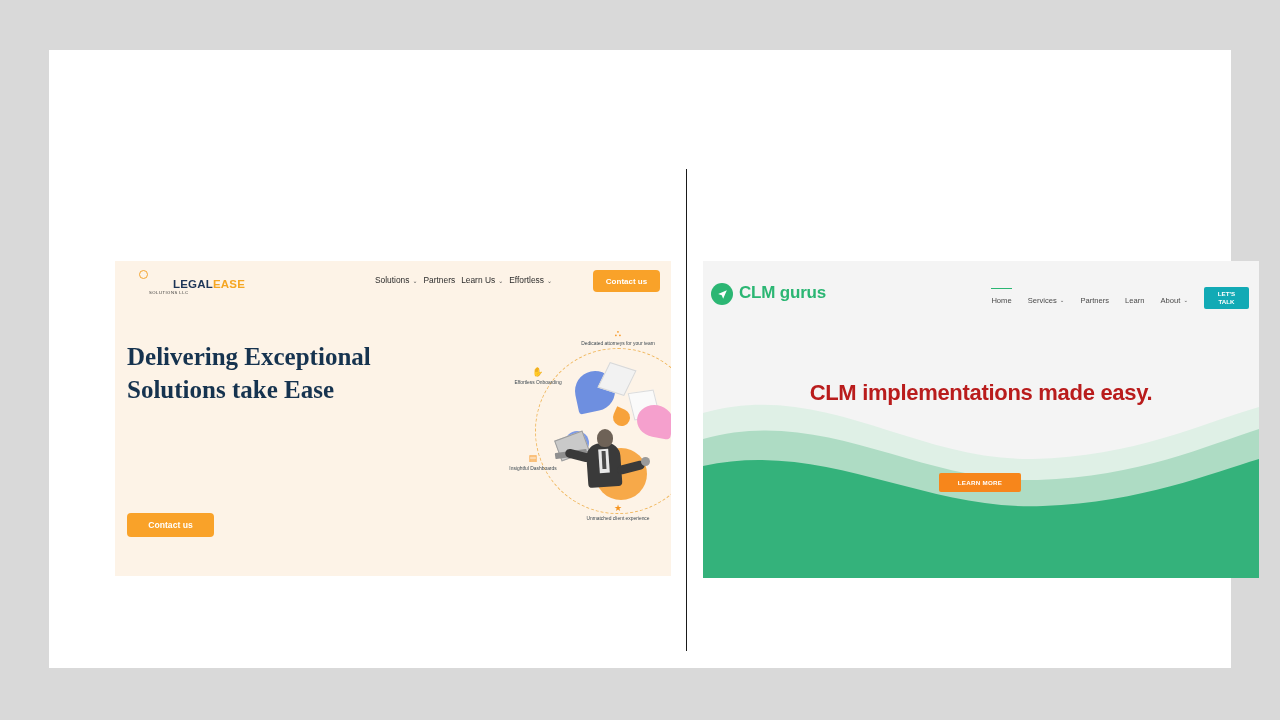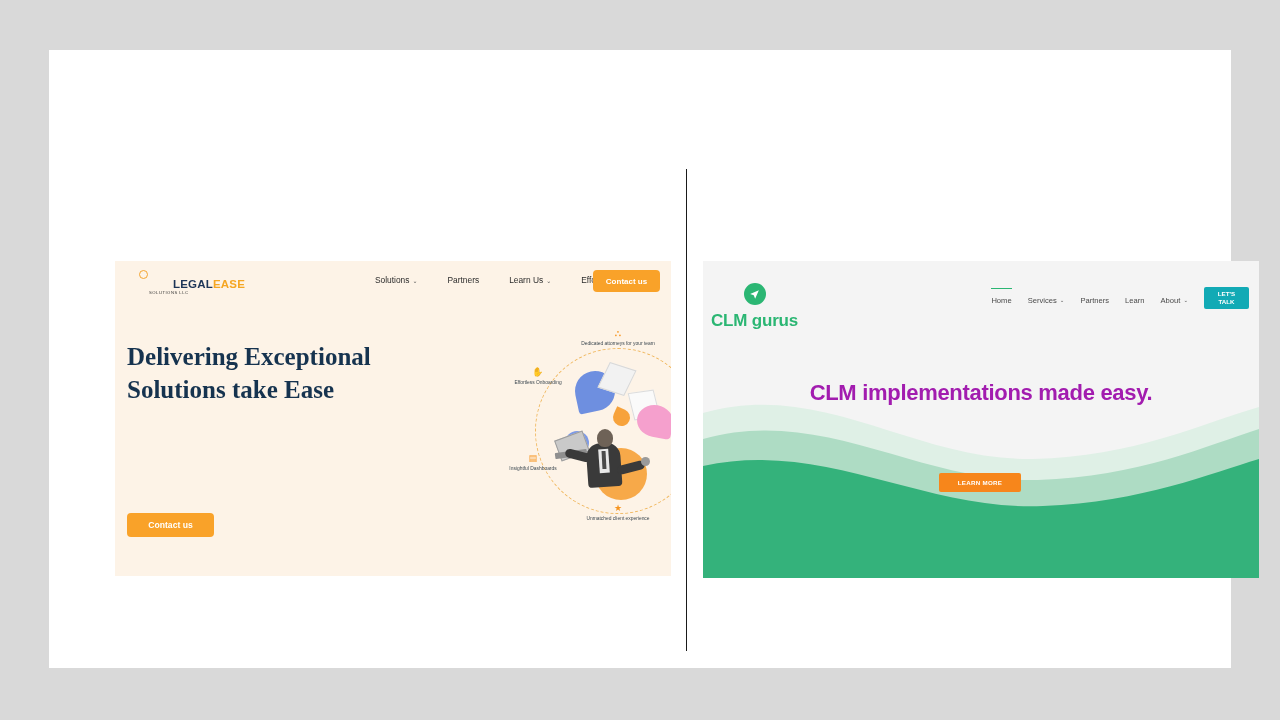--- a/index.html
+++ b/index.html
@@ -94,21 +94,21 @@
     color: #333;
     white-space: nowrap;
   }
 
   
   #le-nav {
     position: absolute;
     left: 260px;
     top: 14px;
     display: flex;
-    gap: 30px;
+    gap: 6px;
     align-items: flex-start;
   }
   .le-nav-item {
     font-size: 8.4px;
     color: #2d2d2d;
     white-space: nowrap;
     display: flex;
     align-items: center;
     gap: 3px;
     cursor: pointer;
@@ -336,23 +336,21 @@
     height: 317px;
     background: #f4f4f4;
     overflow: hidden;
   }
 
   #clm-logo {
     position: absolute;
     left: 8px;
     top: 22px;
     display: flex;
-    align-items: center;
     gap: 6px;
-    flex-direction: column;
   }
   #clm-logo-mark {
     width: 22px; height: 22px;
     border-radius: 50%;
     background: #2bb673;
     display: flex;
     align-items: center;
     justify-content: center;
   }
   #clm-logo-text {
@@ -418,21 +416,21 @@
     height: 317px;
     pointer-events: none;
   }
 
   #clm-hero-title {
     position: absolute;
     left: 0; right: 0;
     top: 104px;
     text-align: center;
     font-size: 22px;
-    color: #a21caf;
+    color: #b91c1c;
     letter-spacing: -.3px;
   }
   #clm-hero-sub {
     position: absolute;
     left: 78px;
     top: 136px;
     width: 400px;
     text-align: center;
     font-size: 12.2px;
     line-height: 16.8px;

